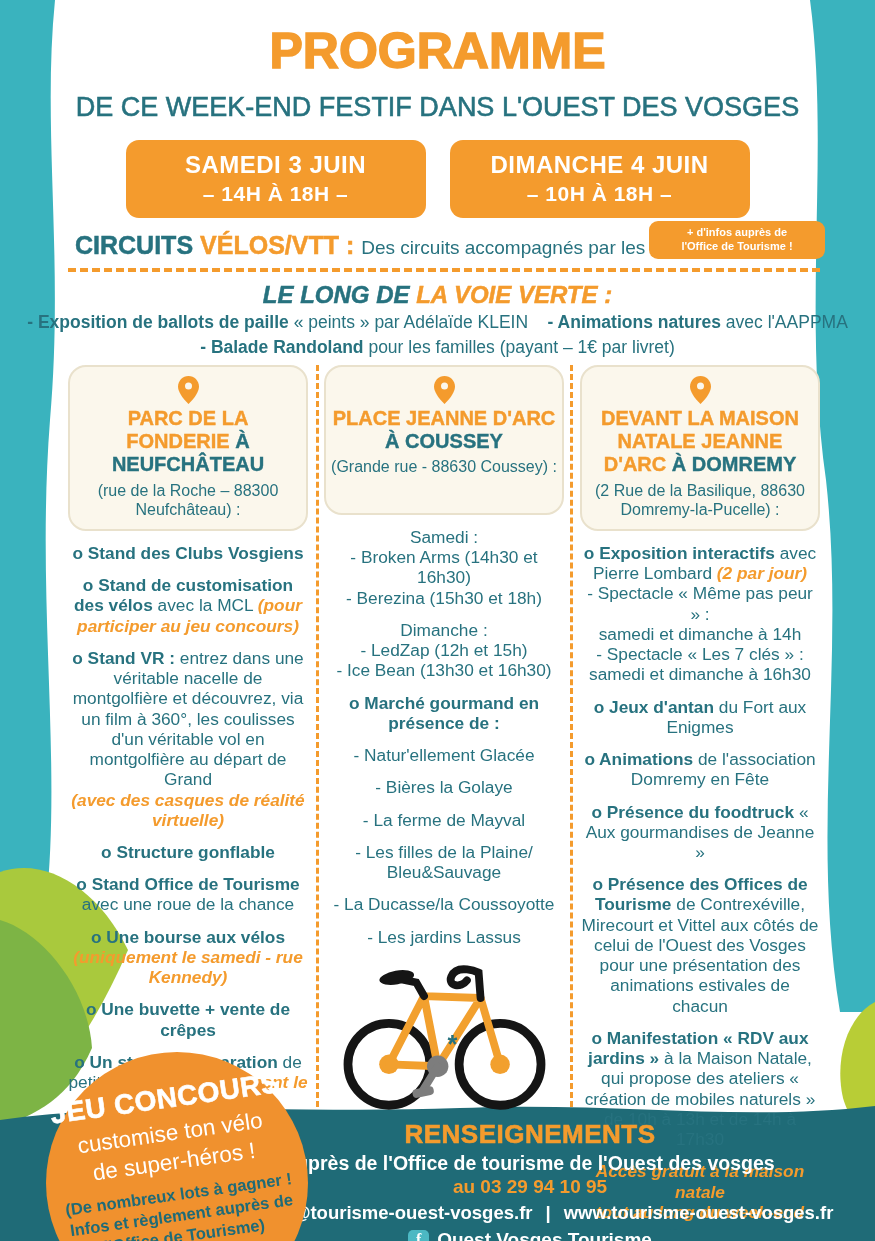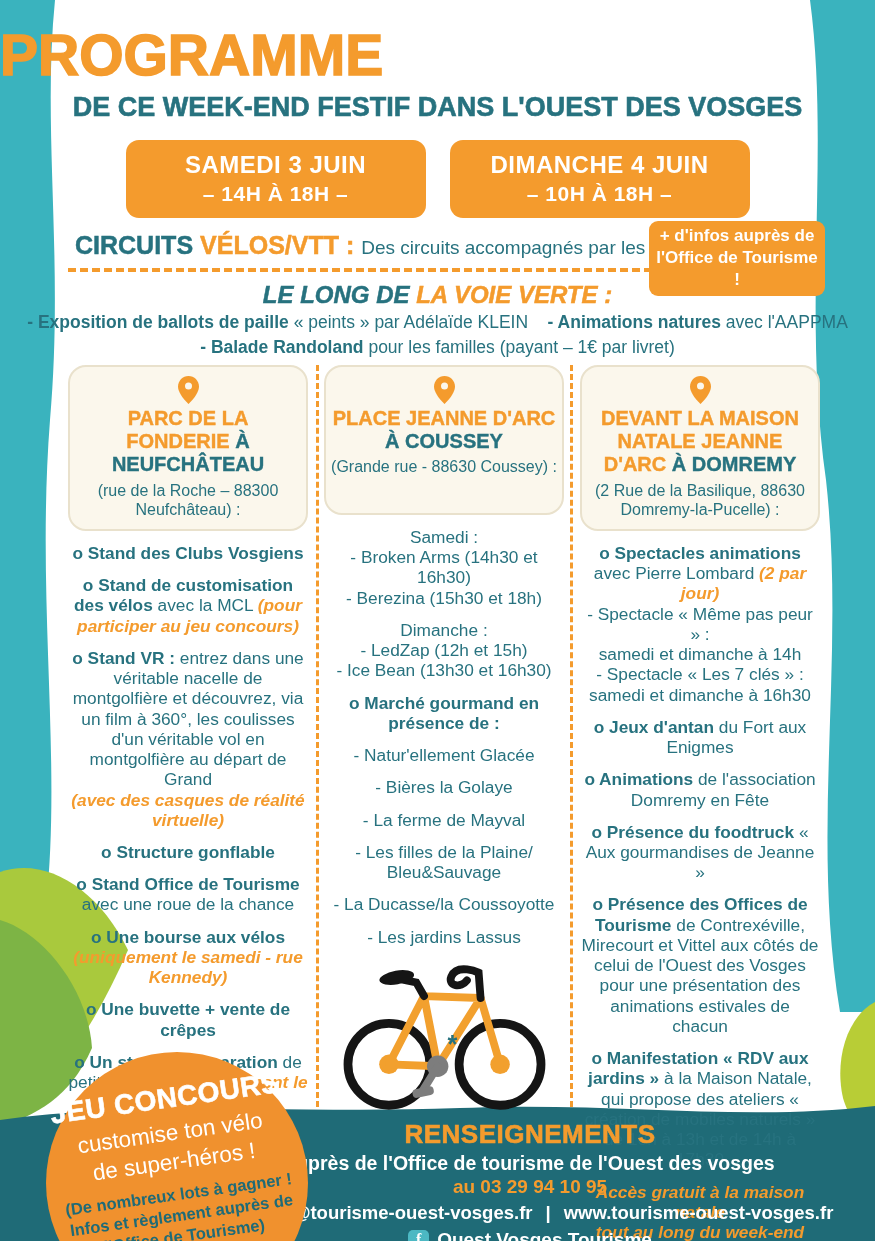--- a/index.html
+++ b/index.html
@@ -13,41 +13,41 @@
   }
   html,body{margin:0;padding:0;background:#888;}
   .page{
     position:relative;width:875px;height:1241px;margin:0 auto;
     background:#ffffff;overflow:hidden;
     font-family:"Liberation Sans", sans-serif;color:var(--teal);
   }
   .decor{position:absolute;inset:0;z-index:1;pointer-events:none;}
   .layer{position:absolute;z-index:2;}
 
-  .title{top:22px;left:0;width:100%;
-    font-size:57px;font-weight:bold;color:var(--orange);
+  .title{top:22px;left:0;width:100%;text-align:center;
+    font-size:50px;font-weight:bold;color:var(--orange);
     letter-spacing:0px;-webkit-text-stroke:1.5px var(--orange);}
   .subtitle{top:92px;left:0;width:100%;text-align:center;
-    font-size:27px;font-weight:bold;color:var(--teal);
+    font-size:27px;font-weight:normal;color:var(--teal);
     -webkit-text-stroke:0.6px var(--teal);}
 
   .dates{top:140px;left:0;width:100%;display:flex;justify-content:center;gap:24px;}
   .date-btn{width:300px;background:var(--orange);border-radius:13px;
     color:#fff;text-align:center;padding:11px 0 12px;}
   .date-btn .d1{font-size:24px;font-weight:bold;letter-spacing:.5px;}
   .date-btn .d2{font-size:21px;font-weight:bold;margin-top:3px;letter-spacing:.5px;}
 
   .circuits{top:231px;left:75px;display:flex;align-items:baseline;white-space:nowrap;}
   .circuits .w1{font-size:25px;font-weight:bold;color:var(--teal);-webkit-text-stroke:.5px var(--teal);}
   .circuits .w2{font-size:25px;font-weight:bold;color:var(--orange);-webkit-text-stroke:.5px var(--orange);margin-left:7px;}
   .circuits .desc{font-size:19px;color:var(--teal);margin-left:7px;}
 
   .badge{top:221px;left:649px;width:176px;box-sizing:border-box;
     background:var(--orange);border-radius:9px;color:#fff;text-align:center;
-    font-size:17px;font-weight:bold;line-height:1.3;padding:4px 4px 5px;white-space:pre-line;}
+    font-size:11px;font-weight:bold;line-height:1.3;padding:4px 4px 5px;white-space:pre-line;}
 
   .dash-rule{top:268px;left:68px;width:752px;border-top:4px dashed var(--orange);}
 
   .vv-head{top:281px;left:0;width:100%;text-align:center;font-size:24px;font-weight:bold;font-style:italic;}
   .vv-head .h1{color:var(--teal);-webkit-text-stroke:.5px var(--teal);}
   .vv-head .h2{color:var(--orange);-webkit-text-stroke:.5px var(--orange);}
   .vv-lines{top:310px;left:0;width:100%;text-align:center;
     font-size:17.5px;color:var(--teal);line-height:1.4;}
 
   .columns{top:365px;left:68px;width:752px;display:flex;justify-content:space-between;}
@@ -210,21 +210,21 @@
     <div class="column">
       <div class="col-card">
         <svg class="pin" viewBox="0 0 24 32" width="21" height="28">
           <path d="M12 0C5.4 0 0 5.4 0 12c0 9 12 20 12 20s12-11 12-20C24 5.4 18.6 0 12 0z" fill="#f49b2d"></path>
           <circle cx="12" cy="11.5" r="4" fill="#fbf7ec"></circle>
         </svg>
         <div class="col-title"><span class="seg-o">DEVANT LA MAISON NATALE JEANNE D'ARC </span><span class="seg-t">À DOMREMY</span></div>
         <div class="col-address">(2 Rue de la Basilique, 88630 Domremy-la-Pucelle) :</div>
       </div>
       <div class="col-items">
-          <div class="col-item"><span class="seg-b">o Spectacles animations</span><span class="seg-n"> avec Pierre Lombard </span><span class="seg-a">(2 par jour)</span><span class="seg-n">
+          <div class="col-item"><span class="seg-b">o Exposition interactifs</span><span class="seg-n"> avec Pierre Lombard </span><span class="seg-a">(2 par jour)</span><span class="seg-n">
 - Spectacle « Même pas peur » :
 samedi et dimanche à 14h
 - Spectacle « Les 7 clés » :
 samedi et dimanche à 16h30</span></div>
           <div class="col-item"><span class="seg-b">o Jeux d'antan</span><span class="seg-n"> du Fort aux Enigmes</span></div>
           <div class="col-item"><span class="seg-b">o Animations</span><span class="seg-n"> de l'association Domremy en Fête</span></div>
           <div class="col-item"><span class="seg-b">o Présence du foodtruck</span><span class="seg-n"> « Aux gourmandises de Jeanne »</span></div>
           <div class="col-item"><span class="seg-b">o Présence des Offices de Tourisme</span><span class="seg-n"> de Contrexéville, Mirecourt et Vittel aux côtés de celui de l'Ouest des Vosges pour une présentation des animations estivales de chacun</span></div>
           <div class="col-item"><span class="seg-b">o Manifestation « RDV aux jardins »</span><span class="seg-n"> à la Maison Natale, qui propose des ateliers « création de mobiles naturels » de 10h à 13h et de 14h à 17h30</span></div>
           <div class="col-item"><span class="seg-a">Accès gratuit à la maison natale

